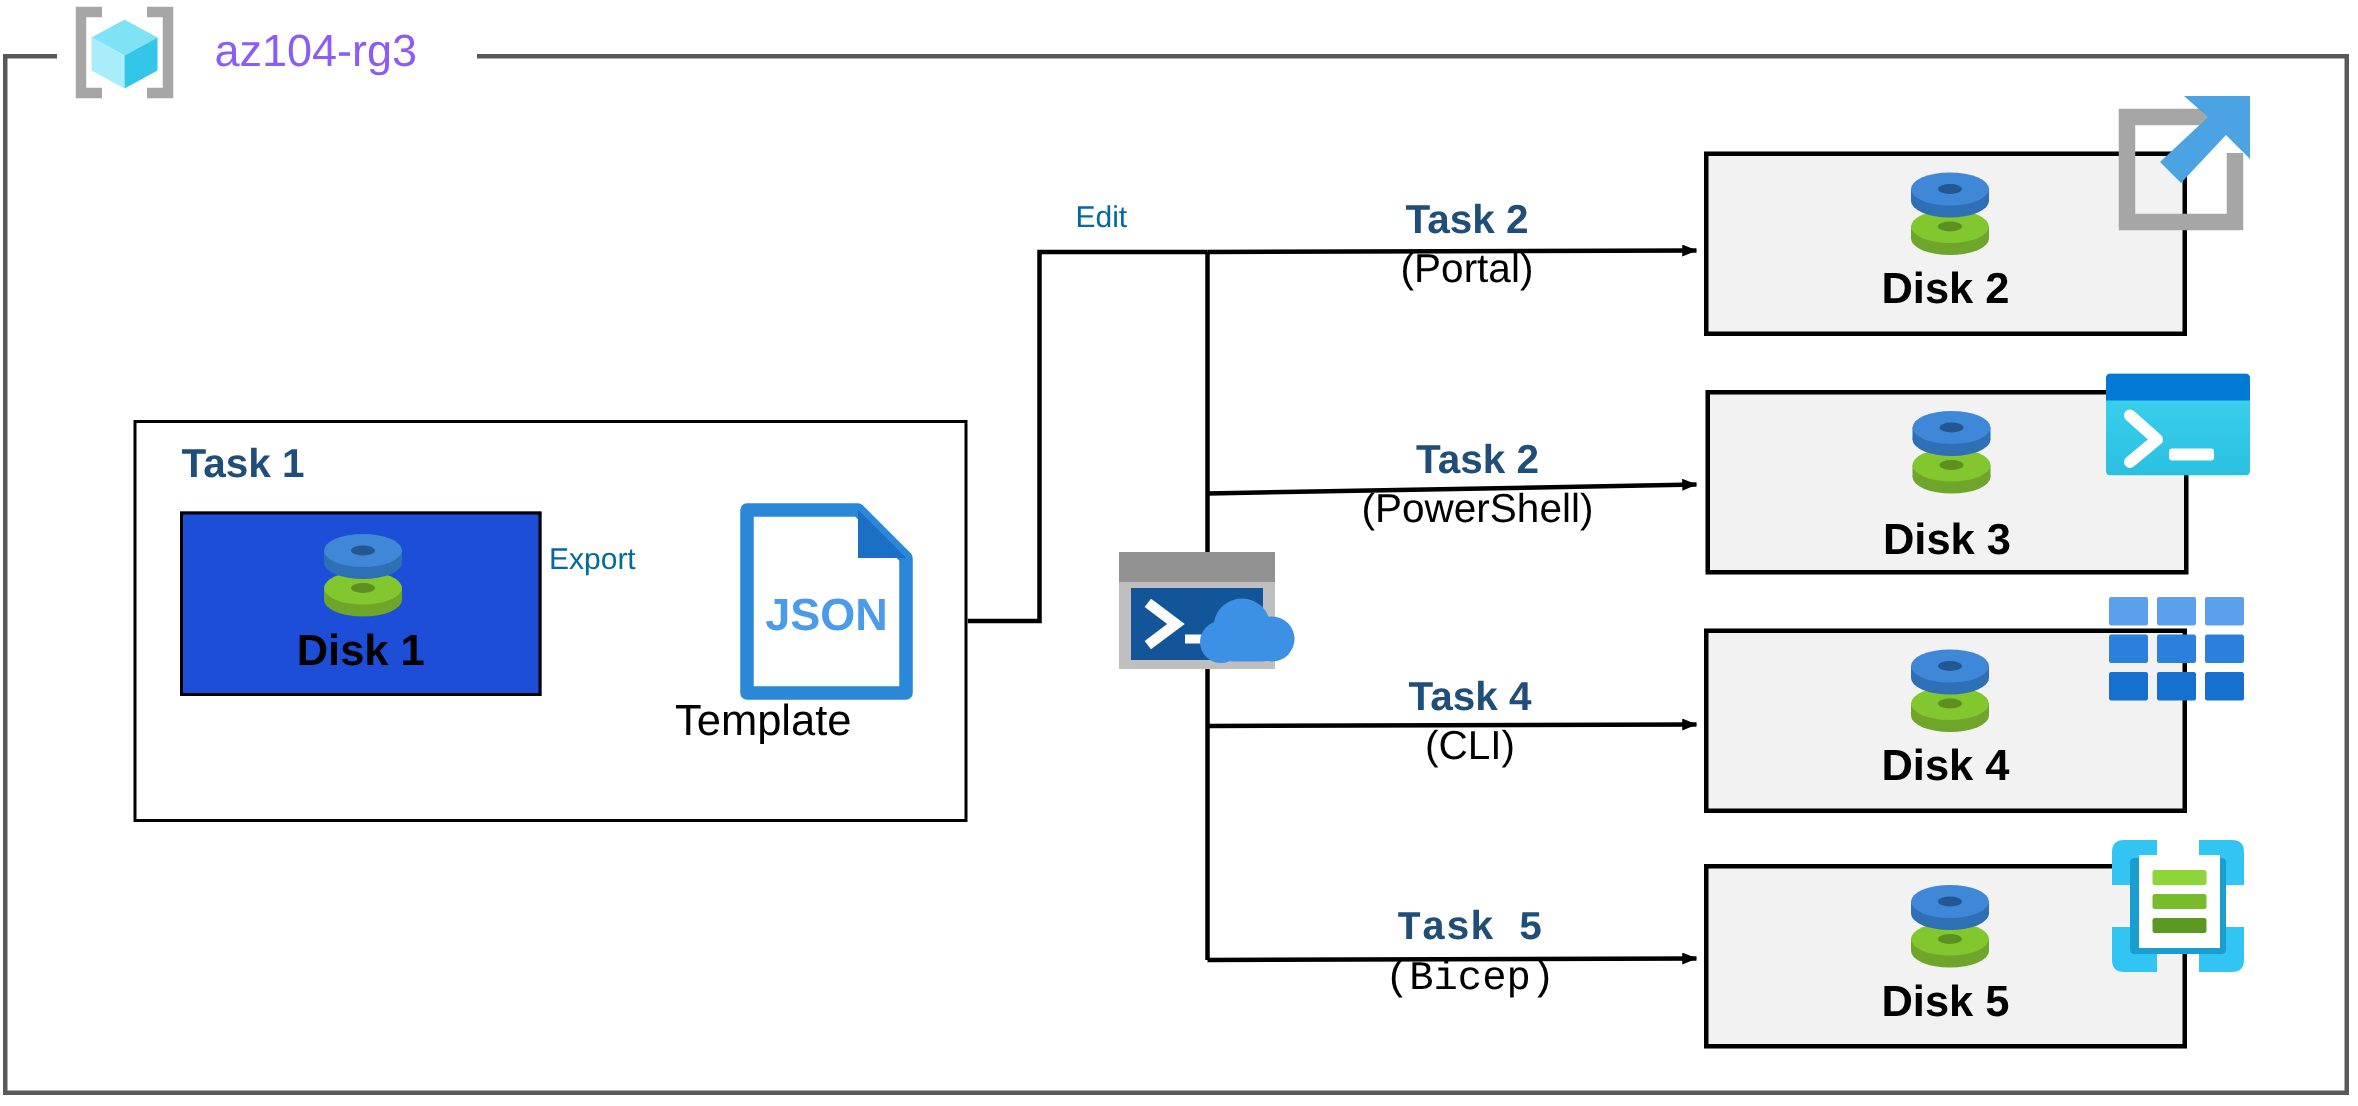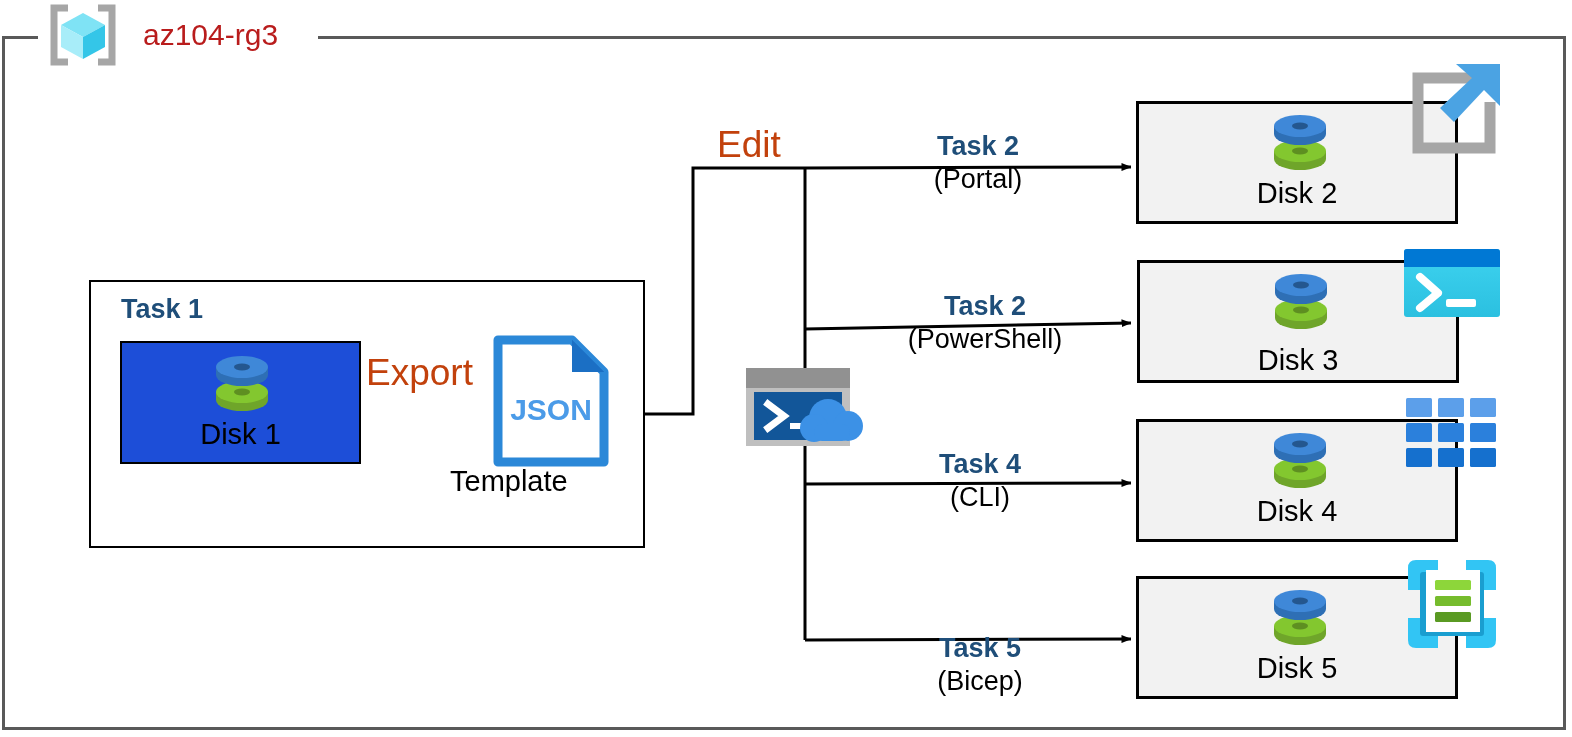--- a/index.html
+++ b/index.html
@@ -46,21 +46,21 @@
     top: 3px;
     width: 70px;
     height: 64px;
   }
   .rg-title {
     position: absolute;
     left: 143px;
     top: 17px;
     font-size: 30px;
     line-height: 36px;
-    color: #b91c1c;
+    color: #8b5cf6;
     white-space: nowrap;
   }
 
   
   .task1-box {
     position: absolute;
     left: 89px;
     top: 280px;
     width: 556px;
     height: 268px;
@@ -89,20 +89,21 @@
     background: #1d4ed8;
   }
   .disk-caption {
     position: absolute;
     width: 100%;
     text-align: center;
     font-size: 29px;
     line-height: 34px;
     color: #000000;
     white-space: nowrap;
+    font-weight: bold;
   }
 
   
   .disk-icon {
     position: absolute;
     width: 56px;
     height: 62px;
   }
 
   
@@ -157,23 +158,23 @@
     color: #1F4E79;
   }
   .edge-label .tool {
     display: block;
     font-size: 27px;
     line-height: 34px;
     color: #000000;
   }
   .plain-label {
     position: absolute;
-    font-size: 37px;
+    font-size: 20px;
     line-height: 34px;
-    color: #c2410c;
+    color: #0369a1;
     white-space: nowrap;
   }
 
   
   .svc-icon { position: absolute; }
   .svc-portal  { left: 1404px; top: 62px;  width: 100px; height: 100px; }
   .svc-pwsh    { left: 1404px; top: 249px; width: 96px;  height: 68px; }
   .svc-cli     { left: 1406px; top: 398px; width: 90px;  height: 70px; }
   .svc-bicep   { left: 1406px; top: 558px; width: 92px;  height: 92px; }
 </style>
@@ -382,21 +383,21 @@
         <rect x="0" y="25" width="26" height="19" rx="1.5" fill="#2B80DC"></rect>
         <rect x="32" y="25" width="26" height="19" rx="1.5" fill="#2B80DC"></rect>
         <rect x="64" y="25" width="26" height="19" rx="1.5" fill="#2B80DC"></rect>
         <rect x="0" y="50" width="26" height="19" rx="1.5" fill="#1570CE"></rect>
         <rect x="32" y="50" width="26" height="19" rx="1.5" fill="#1570CE"></rect>
         <rect x="64" y="50" width="26" height="19" rx="1.5" fill="#1570CE"></rect>
       </g>
     </svg>
   </div>
 
-  <div class="edge-label" style="left:866px; top:632px; width:228px;">
+  <div class="edge-label" style="left:866px; top:604px; width:228px;font-family:Liberation Mono, monospace;">
     <span class="task">Task 5</span>
     <span class="tool">(Bicep)</span>
   </div>
 
   <div class="disk-box" style="left:1136px; top:576px; width:322px; height:123px;">
     <div class="disk-icon" style="left:133px; top:7px;">
       <svg viewBox="0 0 56 62" width="56" height="62">
         <ellipse cx="28" cy="48" rx="26" ry="11" fill="#6FA52A"></ellipse>
         <rect x="2" y="40" width="52" height="8" fill="#6FA52A"></rect>
         <ellipse cx="28" cy="40" rx="26" ry="11" fill="#83C72F"></ellipse>

